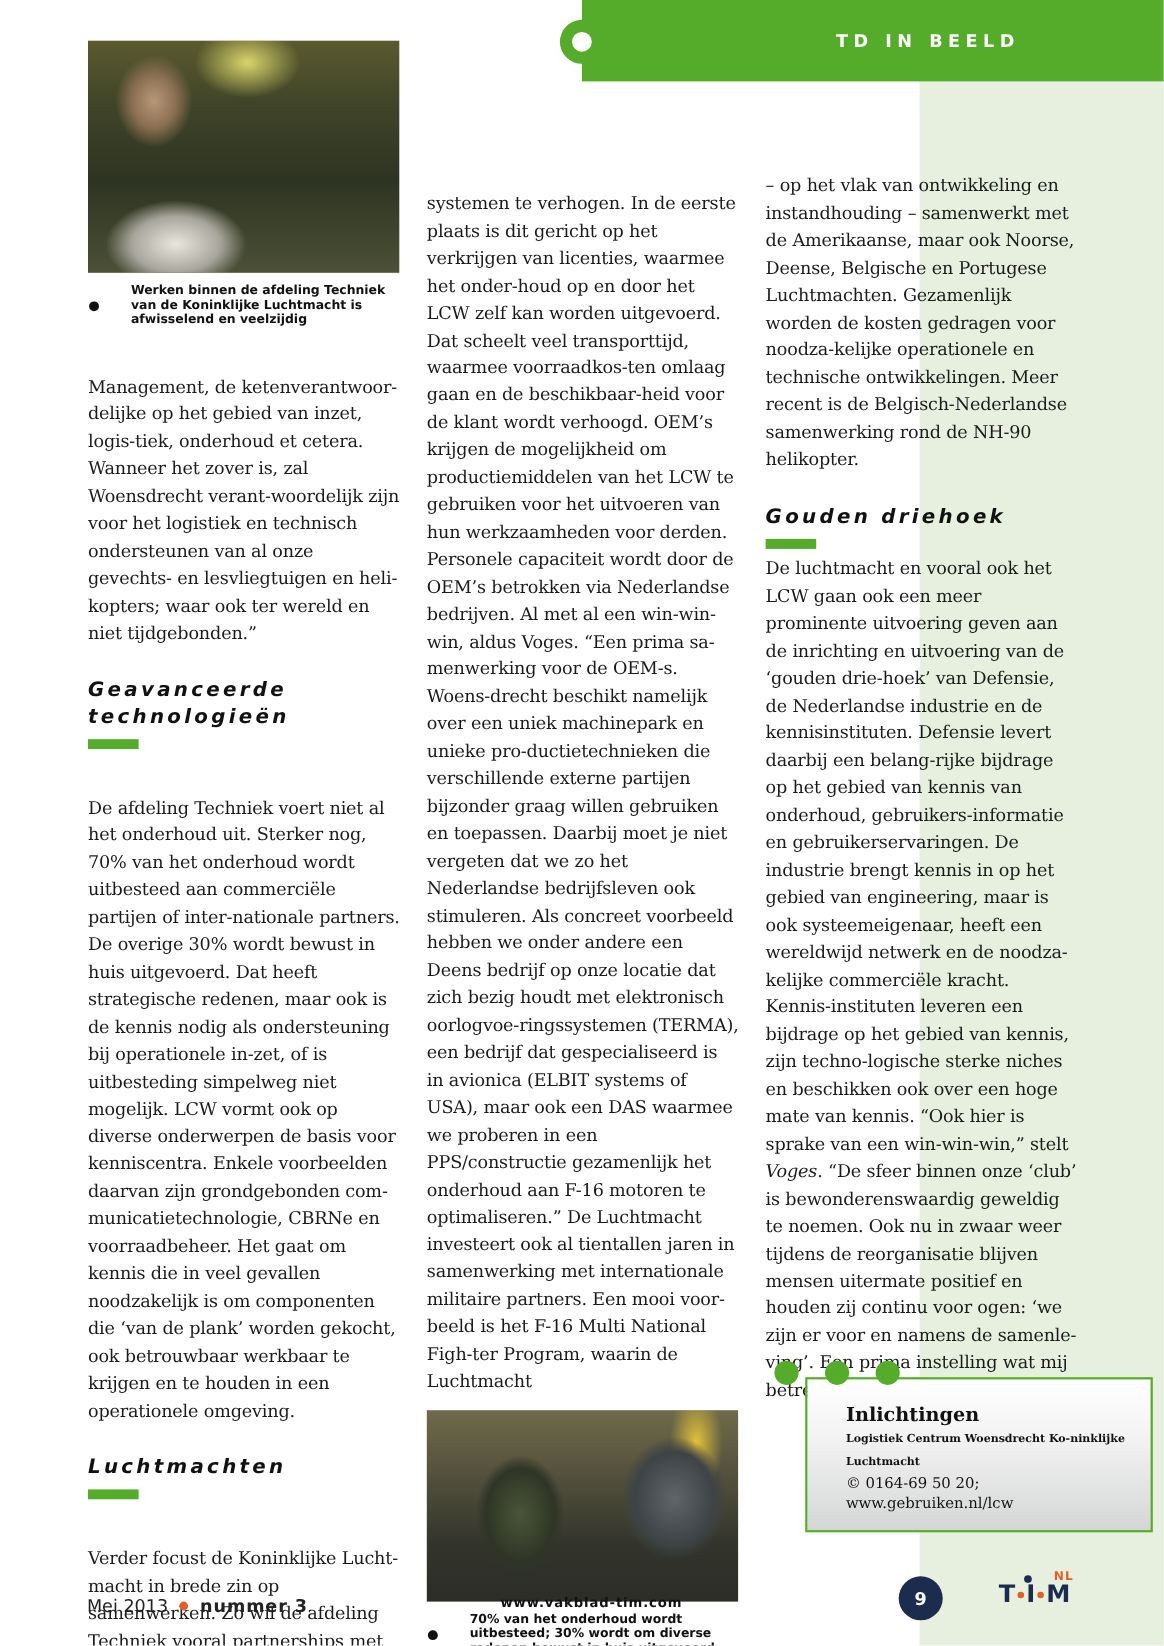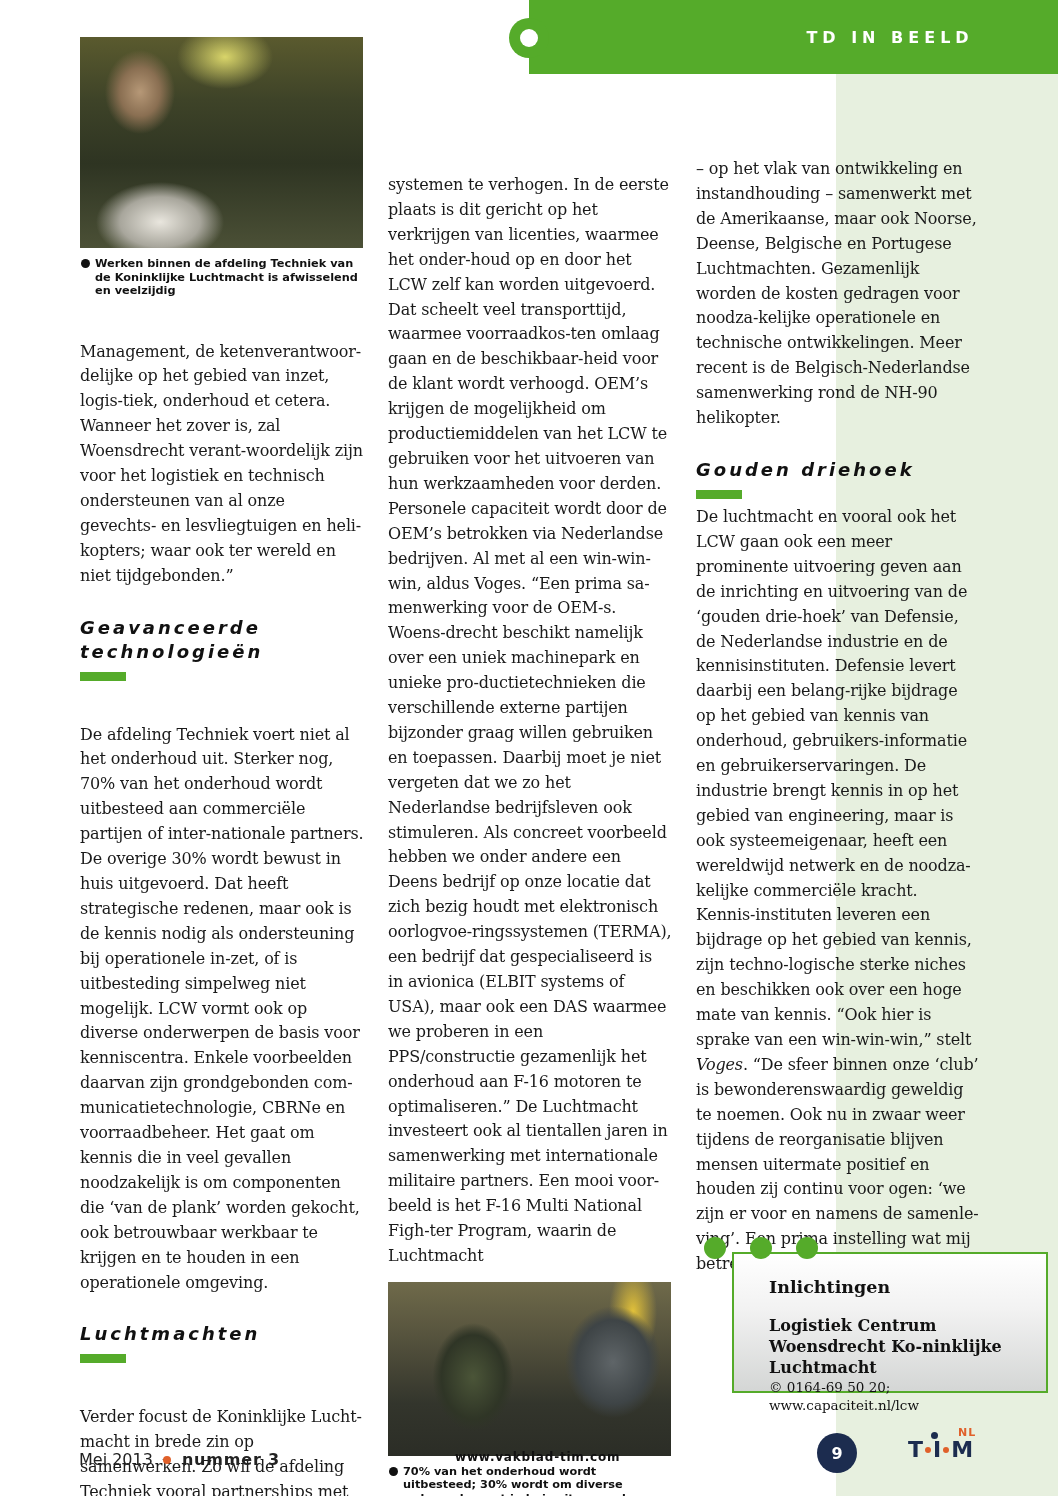--- a/index.html
+++ b/index.html
@@ -20,21 +20,21 @@
     .header-circle {
       position:absolute; left:509px; top:18px; width:40px; height:40px;
       border-radius:50%; background:#55ab2a;
     }
     .header-circle-inner {
       position:absolute; left:520px; top:29px; width:18px; height:18px;
       border-radius:50%; background:#ffffff;
     }
     .header-title {
       position:absolute; left:760px; top:28px; width:260px;
-      text-align:center; right:84px;
+      text-align:left; right:84px;
       font-family:"DejaVu Sans", sans-serif; font-weight:bold;
       color:#ffffff; font-size:16px; letter-spacing:5px;
     }
     .col { position:absolute; width:284px; }
     .col1 { left:80px; top:37px; }
     .col2 { left:388px; top:173px; }
     .col3 { left:696px; top:157px; }
     .photo {
       width:283px; position:relative; overflow:hidden;
     }
@@ -52,24 +52,25 @@
         radial-gradient(ellipse 60px 70px at 225px 80px, #5f6568 0%, #3e4446 60%, rgba(0,0,0,0) 80%),
         radial-gradient(ellipse 45px 60px at 85px 95px, #4b5538 0%, #2f3526 70%, rgba(0,0,0,0) 90%),
         radial-gradient(ellipse 30px 60px at 245px 30px, #e3c23a 0%, rgba(0,0,0,0) 80%),
         linear-gradient(180deg, #6f6a4a 0%, #57543e 30%, #33352c 70%, #2b2d26 100%);
     }
     .photo-label {
       position:absolute; left:6px; bottom:6px;
       font-family:"DejaVu Sans", sans-serif; font-size:9px; color:rgba(255,255,255,0.0);
     }
     .caption {
-      display:flex; align-items:flex-start;
+      display:flex; align-items:center;
       font-family:"DejaVu Sans", sans-serif; font-weight:bold;
       font-size:11.3px; line-height:13.5px; color:#111;
       margin-top:9px;
+      gap:24px;
     }
     .caption .dot {
       flex:0 0 auto; width:9px; height:9px; border-radius:50%;
       background:#111; margin:2px 5px 0 1px;
     }
     .body-text p {
       margin:0; font-size:16px; line-height:24.9px; color:#1a1a1a;
       letter-spacing:-0.15px;
     }
     .col1 .body-text { margin-top:42px; }
@@ -91,22 +92,22 @@
     .info-dot {
       position:absolute; top:1237px; width:22px; height:22px; border-radius:50%;
       background:#55ab2a;
     }
     .info-inner { padding:22px 0 0 11px; }
     .info-title {
       font-family:"DejaVu Serif", serif; font-weight:bold; font-size:17.5px;
       color:#111; line-height:22px;
     }
     .info-org {
-      font-family:"DejaVu Serif", serif; font-weight:bold; font-size:16px;
-      color:#111; line-height:21px; width:262px;margin-top:17px;
+      font-family:"DejaVu Serif", serif; font-weight:bold; font-size:10px;
+      color:#111; line-height:21px; width:262px;
     }
     .info-line {
       font-family:"DejaVu Serif", serif; font-size:13.5px; color:#111; line-height:18px;
     }
     .footer-left {
       position:absolute; left:79px; top:1450px;
       font-family:"DejaVu Sans", sans-serif; font-size:16px; color:#222;
       display:flex; align-items:center;
     }
     .footer-dot {
@@ -194,21 +195,21 @@
   <div class="body-text">
     <p><span>De luchtmacht en vooral ook het LCW gaan ook een meer prominente uitvoering geven aan de inrichting en uitvoering van de ‘gouden drie-hoek’ van Defensie, de Nederlandse industrie en de kennisinstituten. Defensie levert daarbij een belang-rijke bijdrage op het gebied van kennis van onderhoud, gebruikers-informatie en gebruikerservaringen. De industrie brengt kennis in op het gebied van engineering, maar is ook systeemeigenaar, heeft een wereldwijd netwerk en de noodza-kelijke commerciële kracht. Kennis-instituten leveren een bijdrage op het gebied van kennis, zijn techno-logische sterke niches en beschikken ook over een hoge mate van kennis. “Ook hier is sprake van een win-win-win,” stelt </span><em>Voges</em><span>. “De sfeer binnen onze ‘club’ is bewonderenswaardig geweldig te noemen. Ook nu in zwaar weer tijdens de reorganisatie blijven mensen uitermate positief en houden zij continu voor ogen: ‘we zijn er voor en namens de samenle-ving’. Een prima instelling wat mij betreft.”</span></p>
   </div>
 </div>
 
 <div class="info-box">
   <div class="info-inner">
     <div class="info-title">Inlichtingen</div>
     <div class="info-org">Logistiek Centrum Woensdrecht Ko-ninklijke Luchtmacht</div>
     <div class="info-line">© 0164-69 50 20;</div>
-    <div class="info-line">www.capaciteit.nl/lcw</div>
+    <div class="info-line">www.gebruiken.nl/lcw</div>
   </div>
 </div>
 <div class="info-dot" style="left:704px"></div>
 <div class="info-dot" style="left:750px"></div>
 <div class="info-dot" style="left:796px"></div>
 
 <div class="footer-left">
   <span>Mei 2013</span>
   <span class="footer-dot"></span>
   <span class="footer-issue">nummer 3</span>

